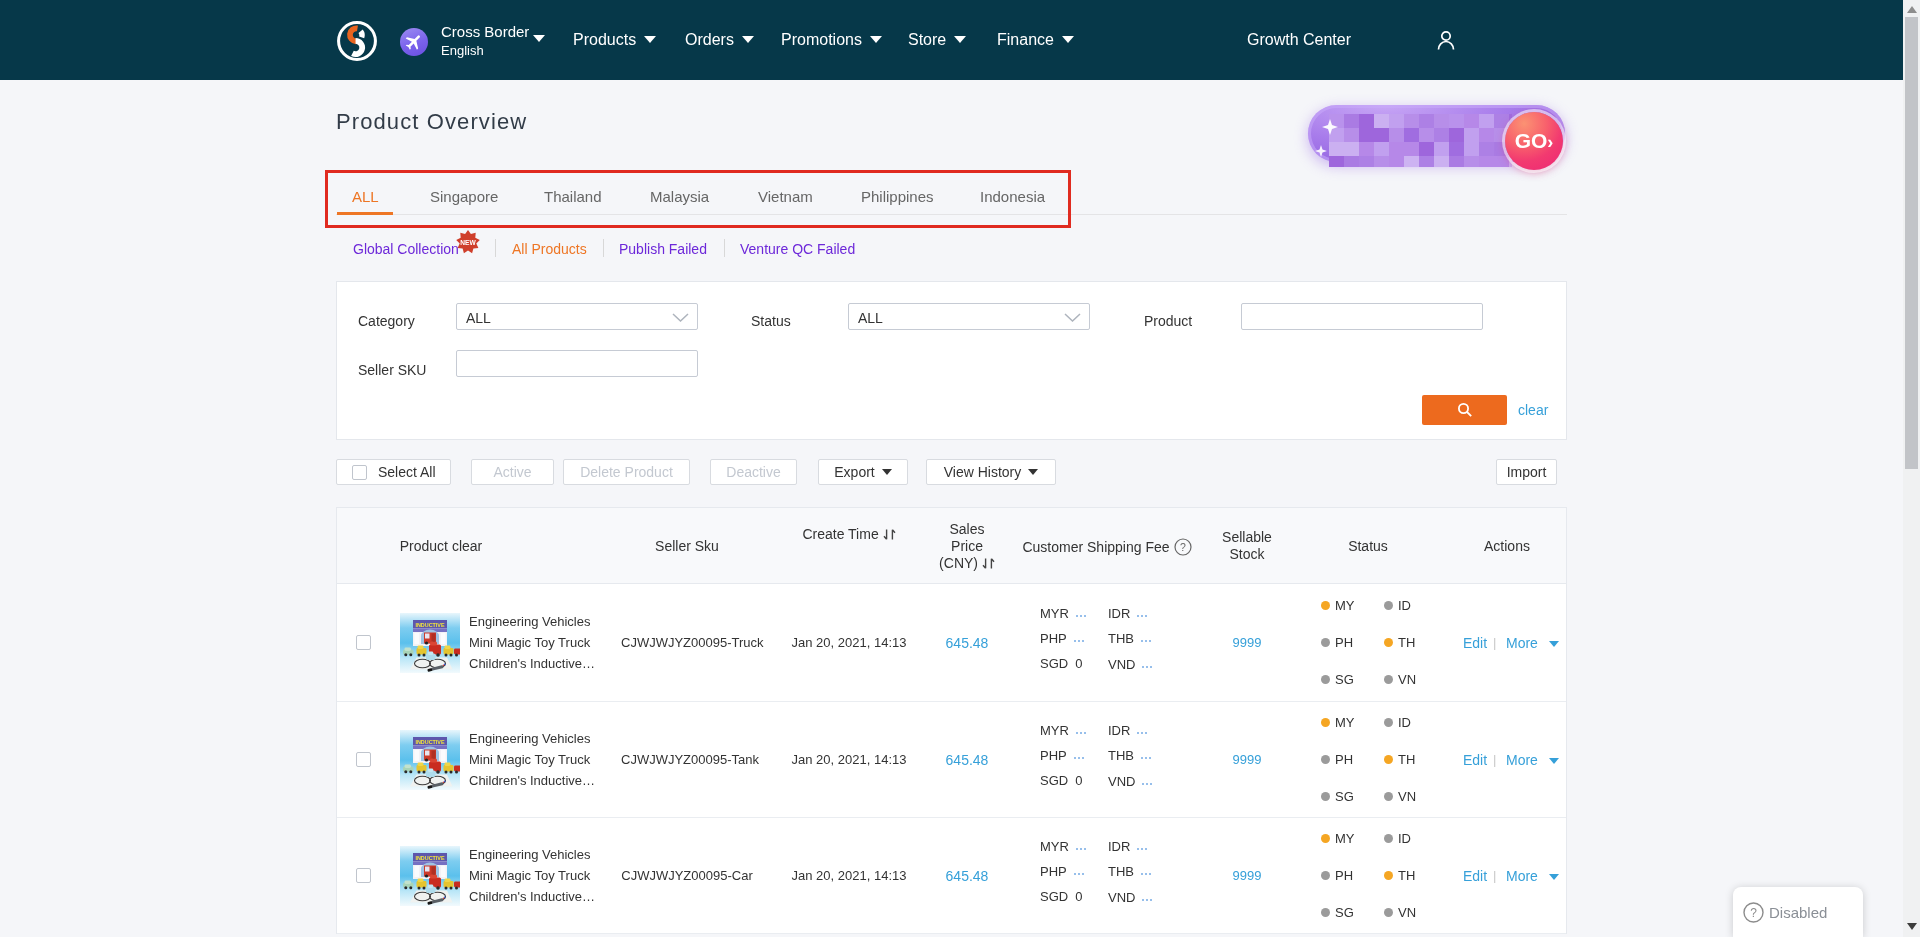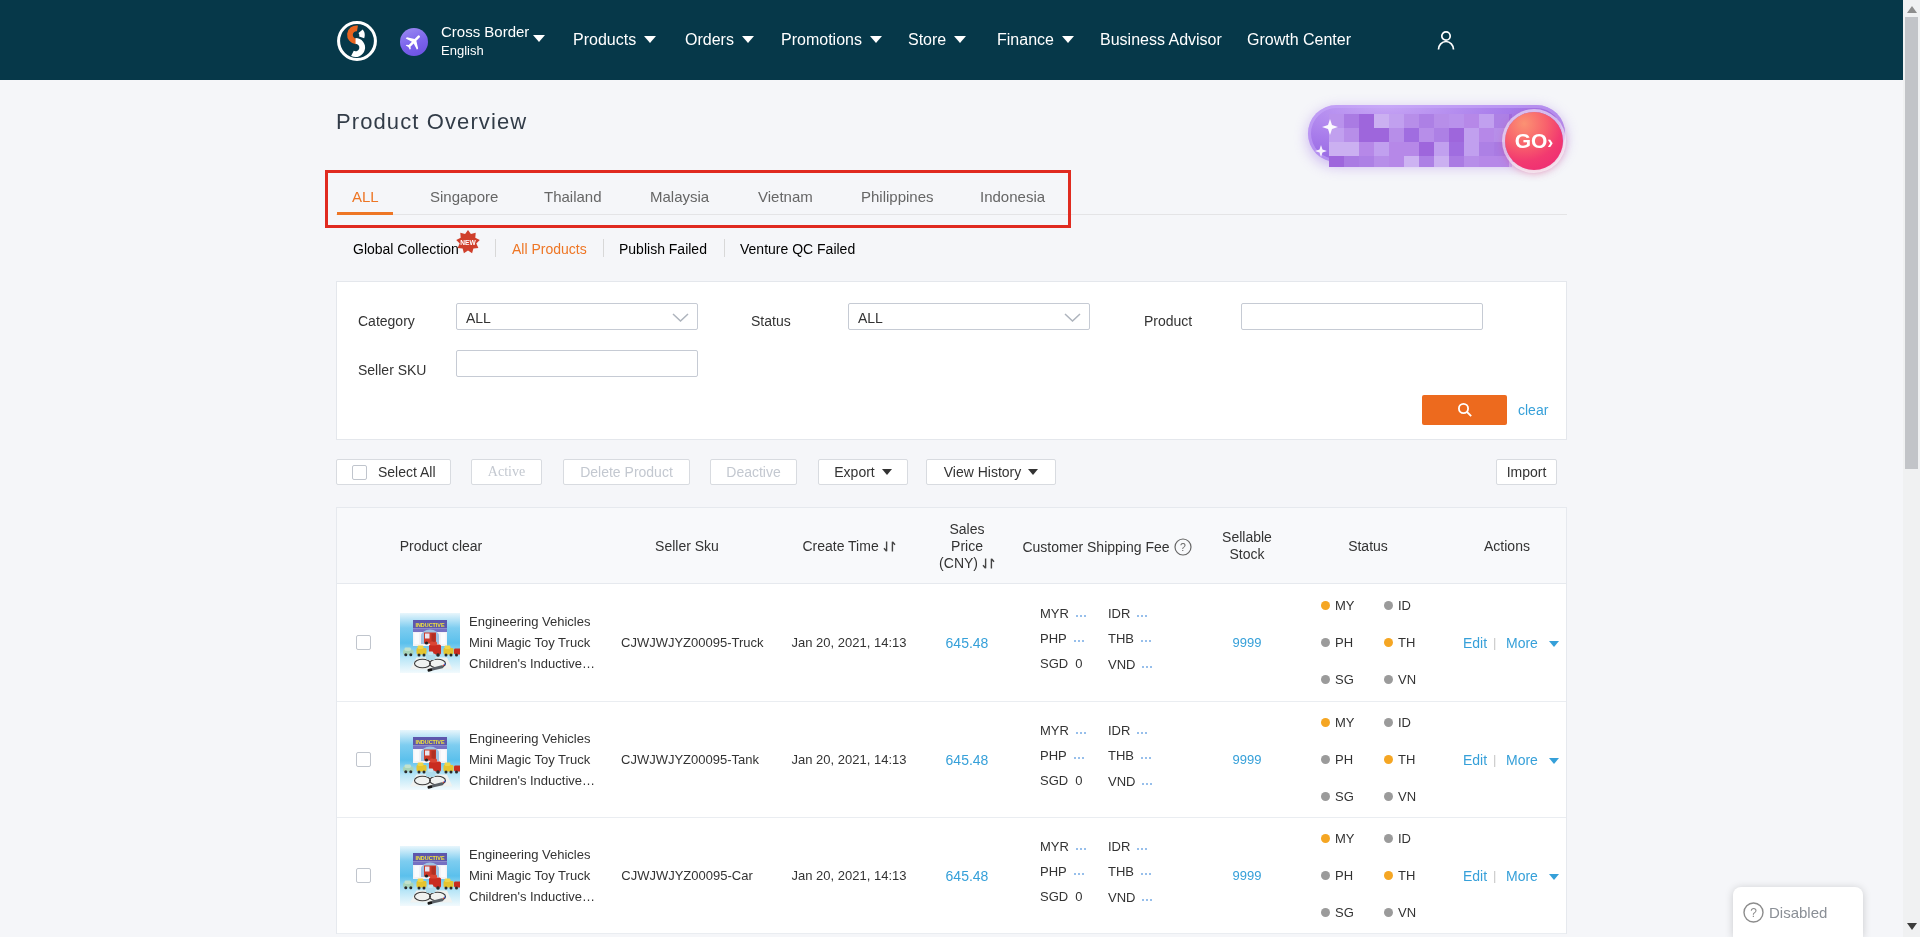--- a/index.html
+++ b/index.html
@@ -19,21 +19,21 @@
 #langcaret { position:absolute; left:533px; top:35px; width:0; height:0; border-left:6px solid transparent; border-right:6px solid transparent; border-top:7px solid #fff; }
 
 #main { position:absolute; left:0; top:80px; width:1903px; height:857px; background:#f5f6f9; }
 h1 { position:absolute; left:336px; top:109px; font-size:22px; font-weight:400; letter-spacing:1.1px; color:#323c48; }
 
 .tab { position:absolute; top:188px; font-size:15px; color:#666; }
 #tabline { position:absolute; left:336px; top:214px; width:1231px; height:1px; background:#e4e4e6; }
 #tabActiveBar { position:absolute; left:337px; top:212px; width:56px; height:3px; background:#ee7625; }
 #redbox { position:absolute; left:325px; top:170px; width:746px; height:58px; border:3px solid #e02b20; }
 
-.stab { position:absolute; top:241px; font-size:14px; color:#000000; }
+.stab { position:absolute; top:241px; font-size:14px; color:#6d28d9; }
 .ssep { position:absolute; top:239px; width:1px; height:18px; background:#d8d8d8; }
 
 #filter { position:absolute; left:336px; top:281px; width:1231px; height:159px; background:#fff; border:1px solid #e4e7ec; }
 .flabel { position:absolute; font-size:14px; color:#333; }
 .fselect { position:absolute; width:242px; height:27px; border:1px solid #c6cbd4; border-radius:2px; background:#fff; font-size:14px; color:#333; line-height:29px; padding-left:9px; }
 .fchev { position:absolute; right:8px; top:9px; }
 .finput { position:absolute; width:242px; height:27px; border:1px solid #c6cbd4; border-radius:2px; background:#fff; }
 #searchbtn { position:absolute; left:1085px; top:113px; width:85px; height:30px; background:#ed6a1e; border-radius:2px; }
 #clearlink { position:absolute; left:1181px; top:120px; font-size:14px; color:#36a0d9; }
 
@@ -81,21 +81,20 @@
   <div id="lang">
       <div class="l1">Cross Border</div>
       <div class="l2">English</div>
     </div>
   <div id="langcaret"></div>
   <div class="mitem" style="left:573px;">Products<span class="wcaret"></span></div>
   <div class="mitem" style="left:685px;">Orders<span class="wcaret"></span></div>
   <div class="mitem" style="left:781px;">Promotions<span class="wcaret"></span></div>
   <div class="mitem" style="left:908px;">Store<span class="wcaret"></span></div>
   <div class="mitem" style="left:997px;">Finance<span class="wcaret"></span></div>
-  <div class="mitem" style="left:1100px;">Business Advisor</div>
   <div class="mitem" style="left:1247px;">Growth Center</div>
   <svg class="abs" style="left:1436px; top:30px;" width="20" height="21" viewBox="0 0 20 21">
     <circle cx="10" cy="6" r="4.2" fill="none" stroke="#fff" stroke-width="1.7"></circle>
     <path d="M2.5 19.5 A 7.5 8 0 0 1 17.5 19.5" fill="none" stroke="#fff" stroke-width="1.7"></path>
   </svg>
 </div>
 
 <h1>Product Overview</h1>
 
 <div id="banner" style="position:absolute; left:1308px; top:105px; width:257px; height:57px; border-radius:36px; background:radial-gradient(120% 160% at 30% 0%, #c7a6f5 0%, #a87ceb 40%, #9162df 75%, #8a5ad8 100%); box-shadow:0 4px 14px rgba(150,100,230,0.45), inset 0 0 0 3px rgba(200,170,250,0.55);">
@@ -205,32 +204,32 @@
   <div id="searchbtn">
     <svg style="position:absolute;left:35px;top:7px;" width="16" height="16" viewBox="0 0 16 16">
         <circle cx="6.5" cy="6.5" r="4.6" fill="none" stroke="#fff" stroke-width="1.8"></circle>
         <line x1="10" y1="10" x2="14.2" y2="14.2" stroke="#fff" stroke-width="1.8"></line>
       </svg>
   </div>
   <div id="clearlink">clear</div>
 </div>
 
 <div class="tbtn" style="left:336px; width:115px; text-align:left;"><span class="ck" style="left:15px; top:5px;"></span><span style="margin-left:41px;">Select All</span></div>
-<div class="tbtn dis" style="left:471px; width:71px;font-family:Liberation Serif, serif;">Active</div>
+<div class="tbtn dis" style="left:471px; width:83px;">Active</div>
 <div class="tbtn dis" style="left:563px; width:127px;">Delete Product</div>
 <div class="tbtn dis" style="left:710px; width:87px;">Deactive</div>
 <div class="tbtn" style="left:818px; width:90px;">Export<span class="bcaret"></span></div>
 <div class="tbtn" style="left:926px; width:130px;">View History<span class="bcaret"></span></div>
 <div class="tbtn" style="left:1496px; width:61px;">Import</div>
 
 <div id="table">
   <div id="thead">
     <div class="th" style="left:44px; top:30px; width:120px;">Product clear</div>
     <div class="th" style="left:290px; top:30px; width:120px;">Seller Sku</div>
-    <div class="th" style="left:452px; top:30px; width:120px;">Create Time <svg width="13" height="13" viewBox="0 0 13 13" style="vertical-align:-2px;">
+    <div class="th" style="left:452px; top:18px; width:120px;">Create Time <svg width="13" height="13" viewBox="0 0 13 13" style="vertical-align:-2px;">
           <path d="M3.6 1.5 V11.2 M3.6 11.2 L1 8.2" fill="none" stroke="#444" stroke-width="1.4"></path>
           <path d="M9.4 11.5 V1.8 M9.4 1.8 L12 4.8" fill="none" stroke="#444" stroke-width="1.4"></path>
         </svg></div>
     <div class="th" style="left:570px; top:13px; width:120px;">Sales<br>Price<br>(CNY) <svg width="13" height="13" viewBox="0 0 13 13" style="vertical-align:-2px;">
           <path d="M3.6 1.5 V11.2 M3.6 11.2 L1 8.2" fill="none" stroke="#444" stroke-width="1.4"></path>
           <path d="M9.4 11.5 V1.8 M9.4 1.8 L12 4.8" fill="none" stroke="#444" stroke-width="1.4"></path>
         </svg></div>
     <div class="th" style="left:650px; top:30px; width:240px;">Customer Shipping Fee<svg width="18" height="18" viewBox="0 0 18 18" style="vertical-align:-4px; margin-left:4px;">
           <circle cx="9" cy="9" r="8" fill="none" stroke="#666" stroke-width="1.2"></circle>
           <text x="9" y="13" font-size="10.5" fill="#666" text-anchor="middle" font-family="Liberation Sans">?</text>

